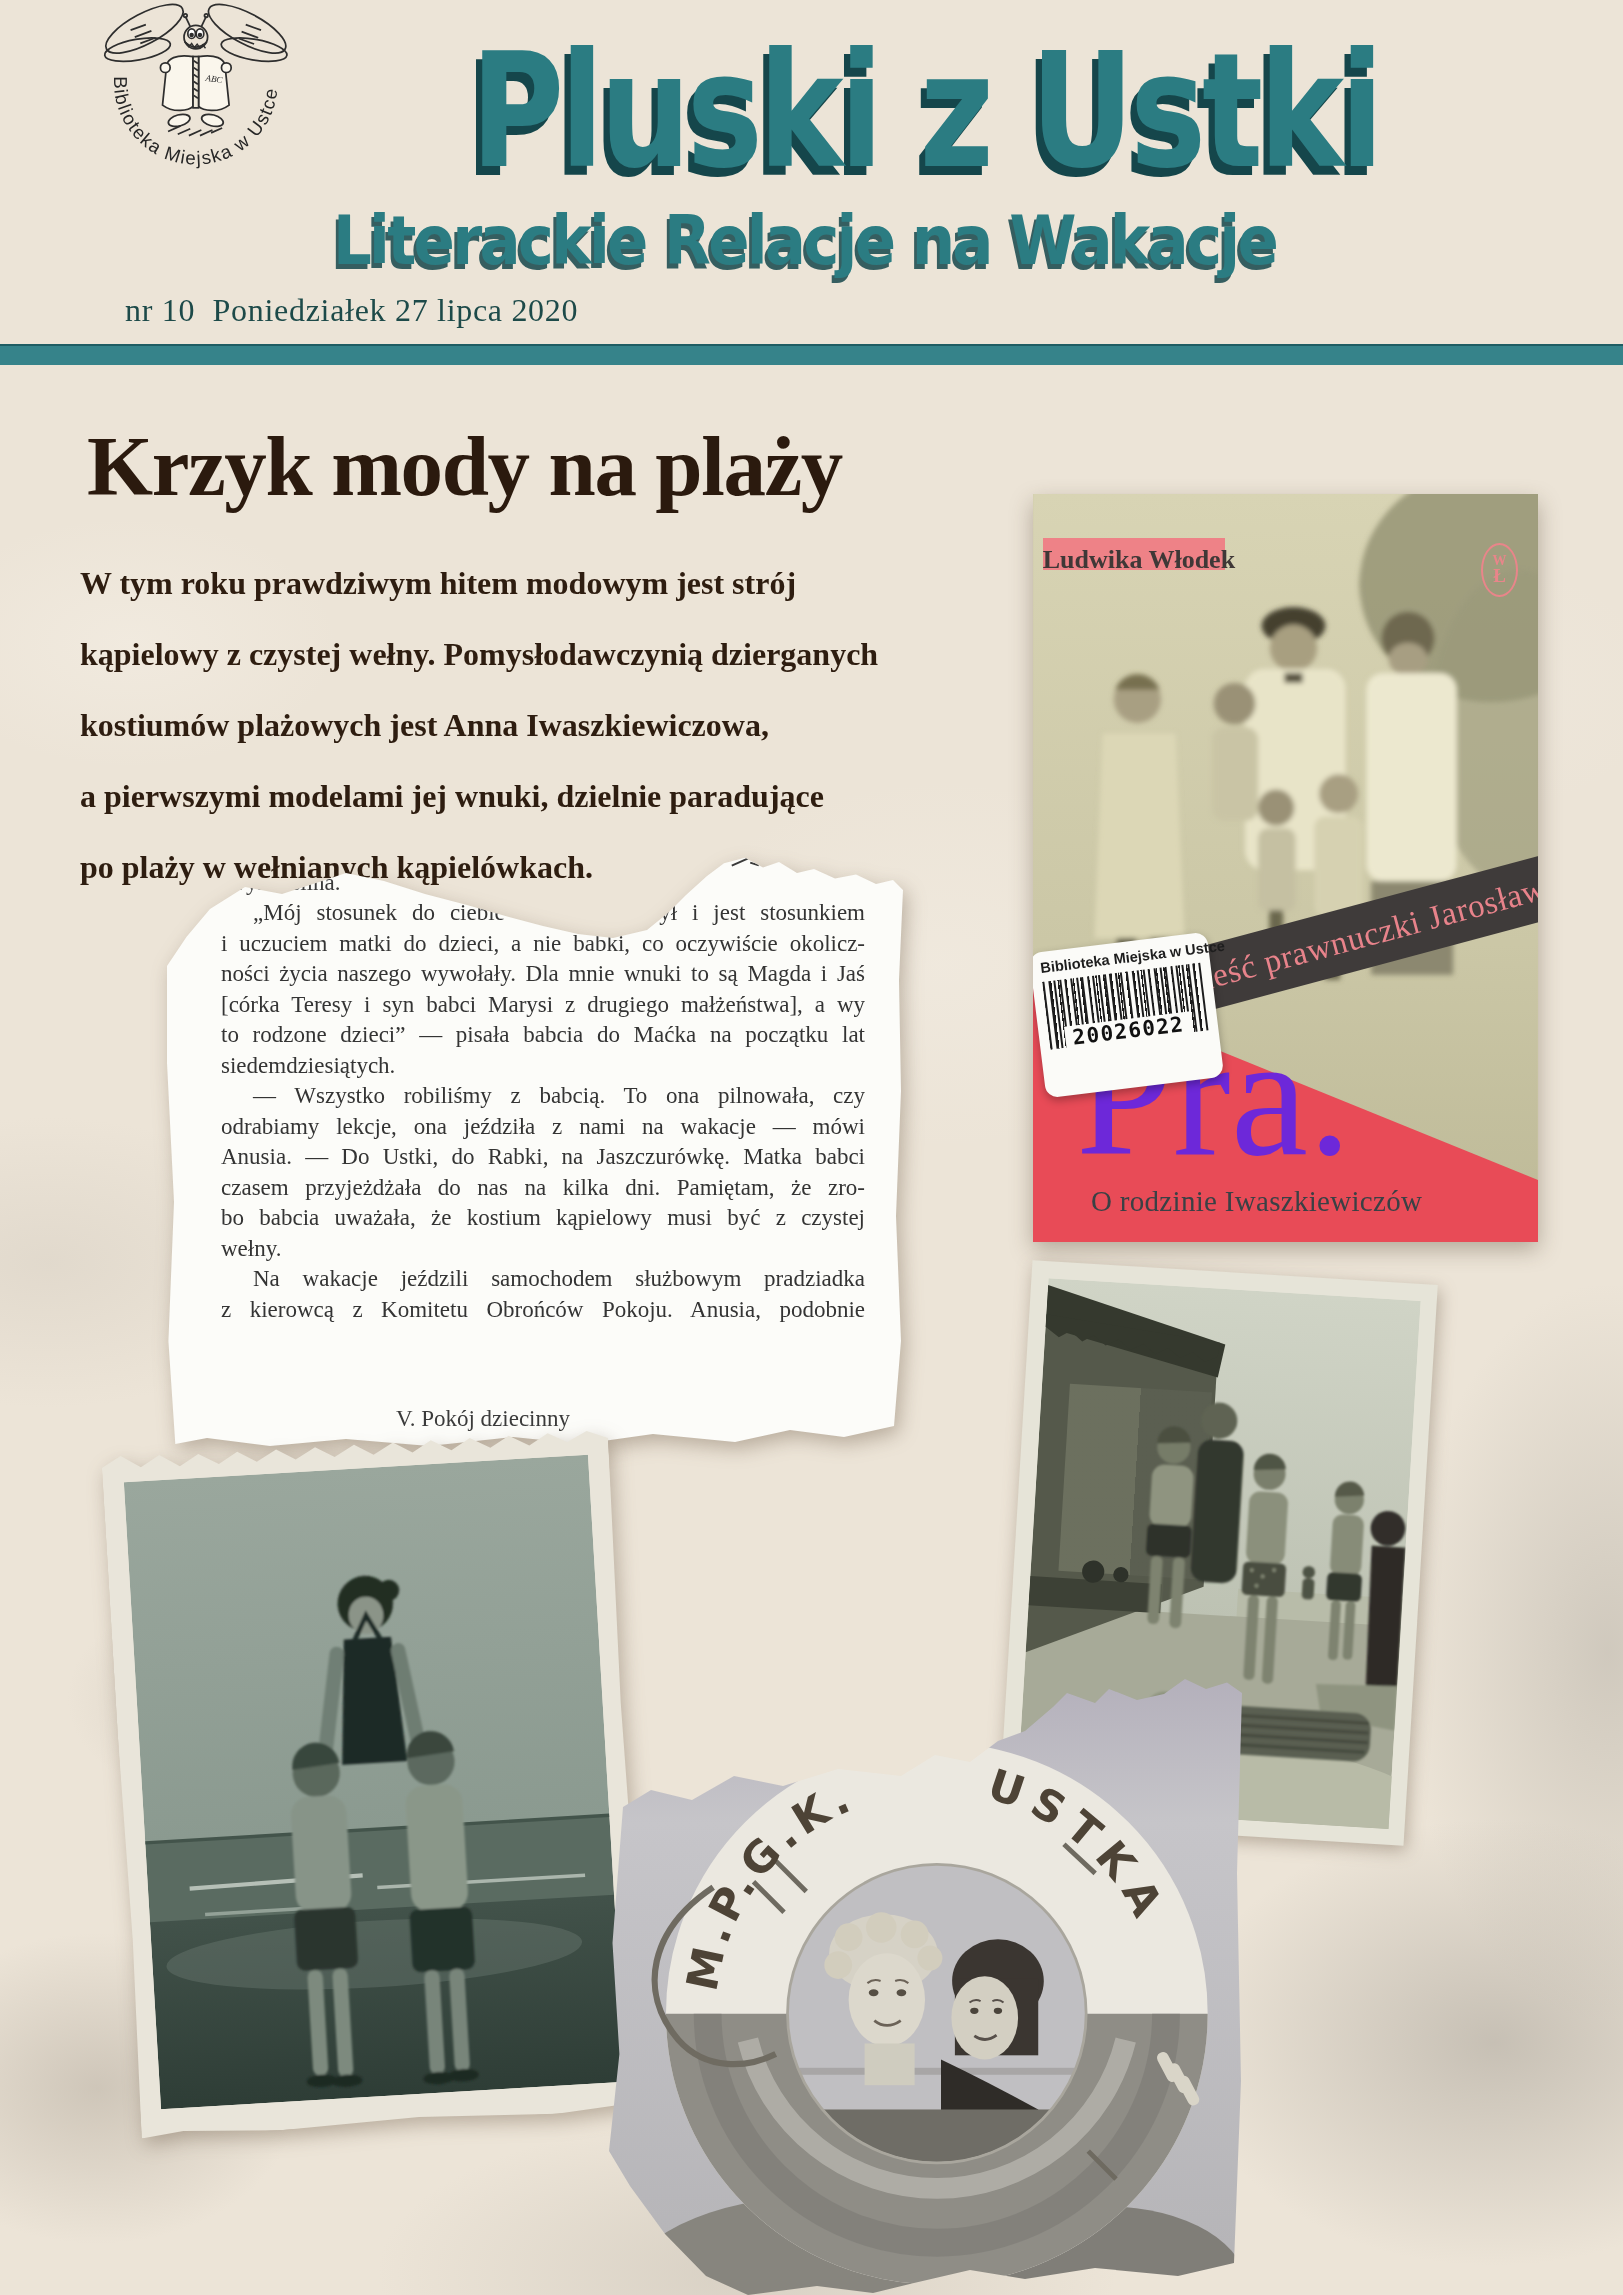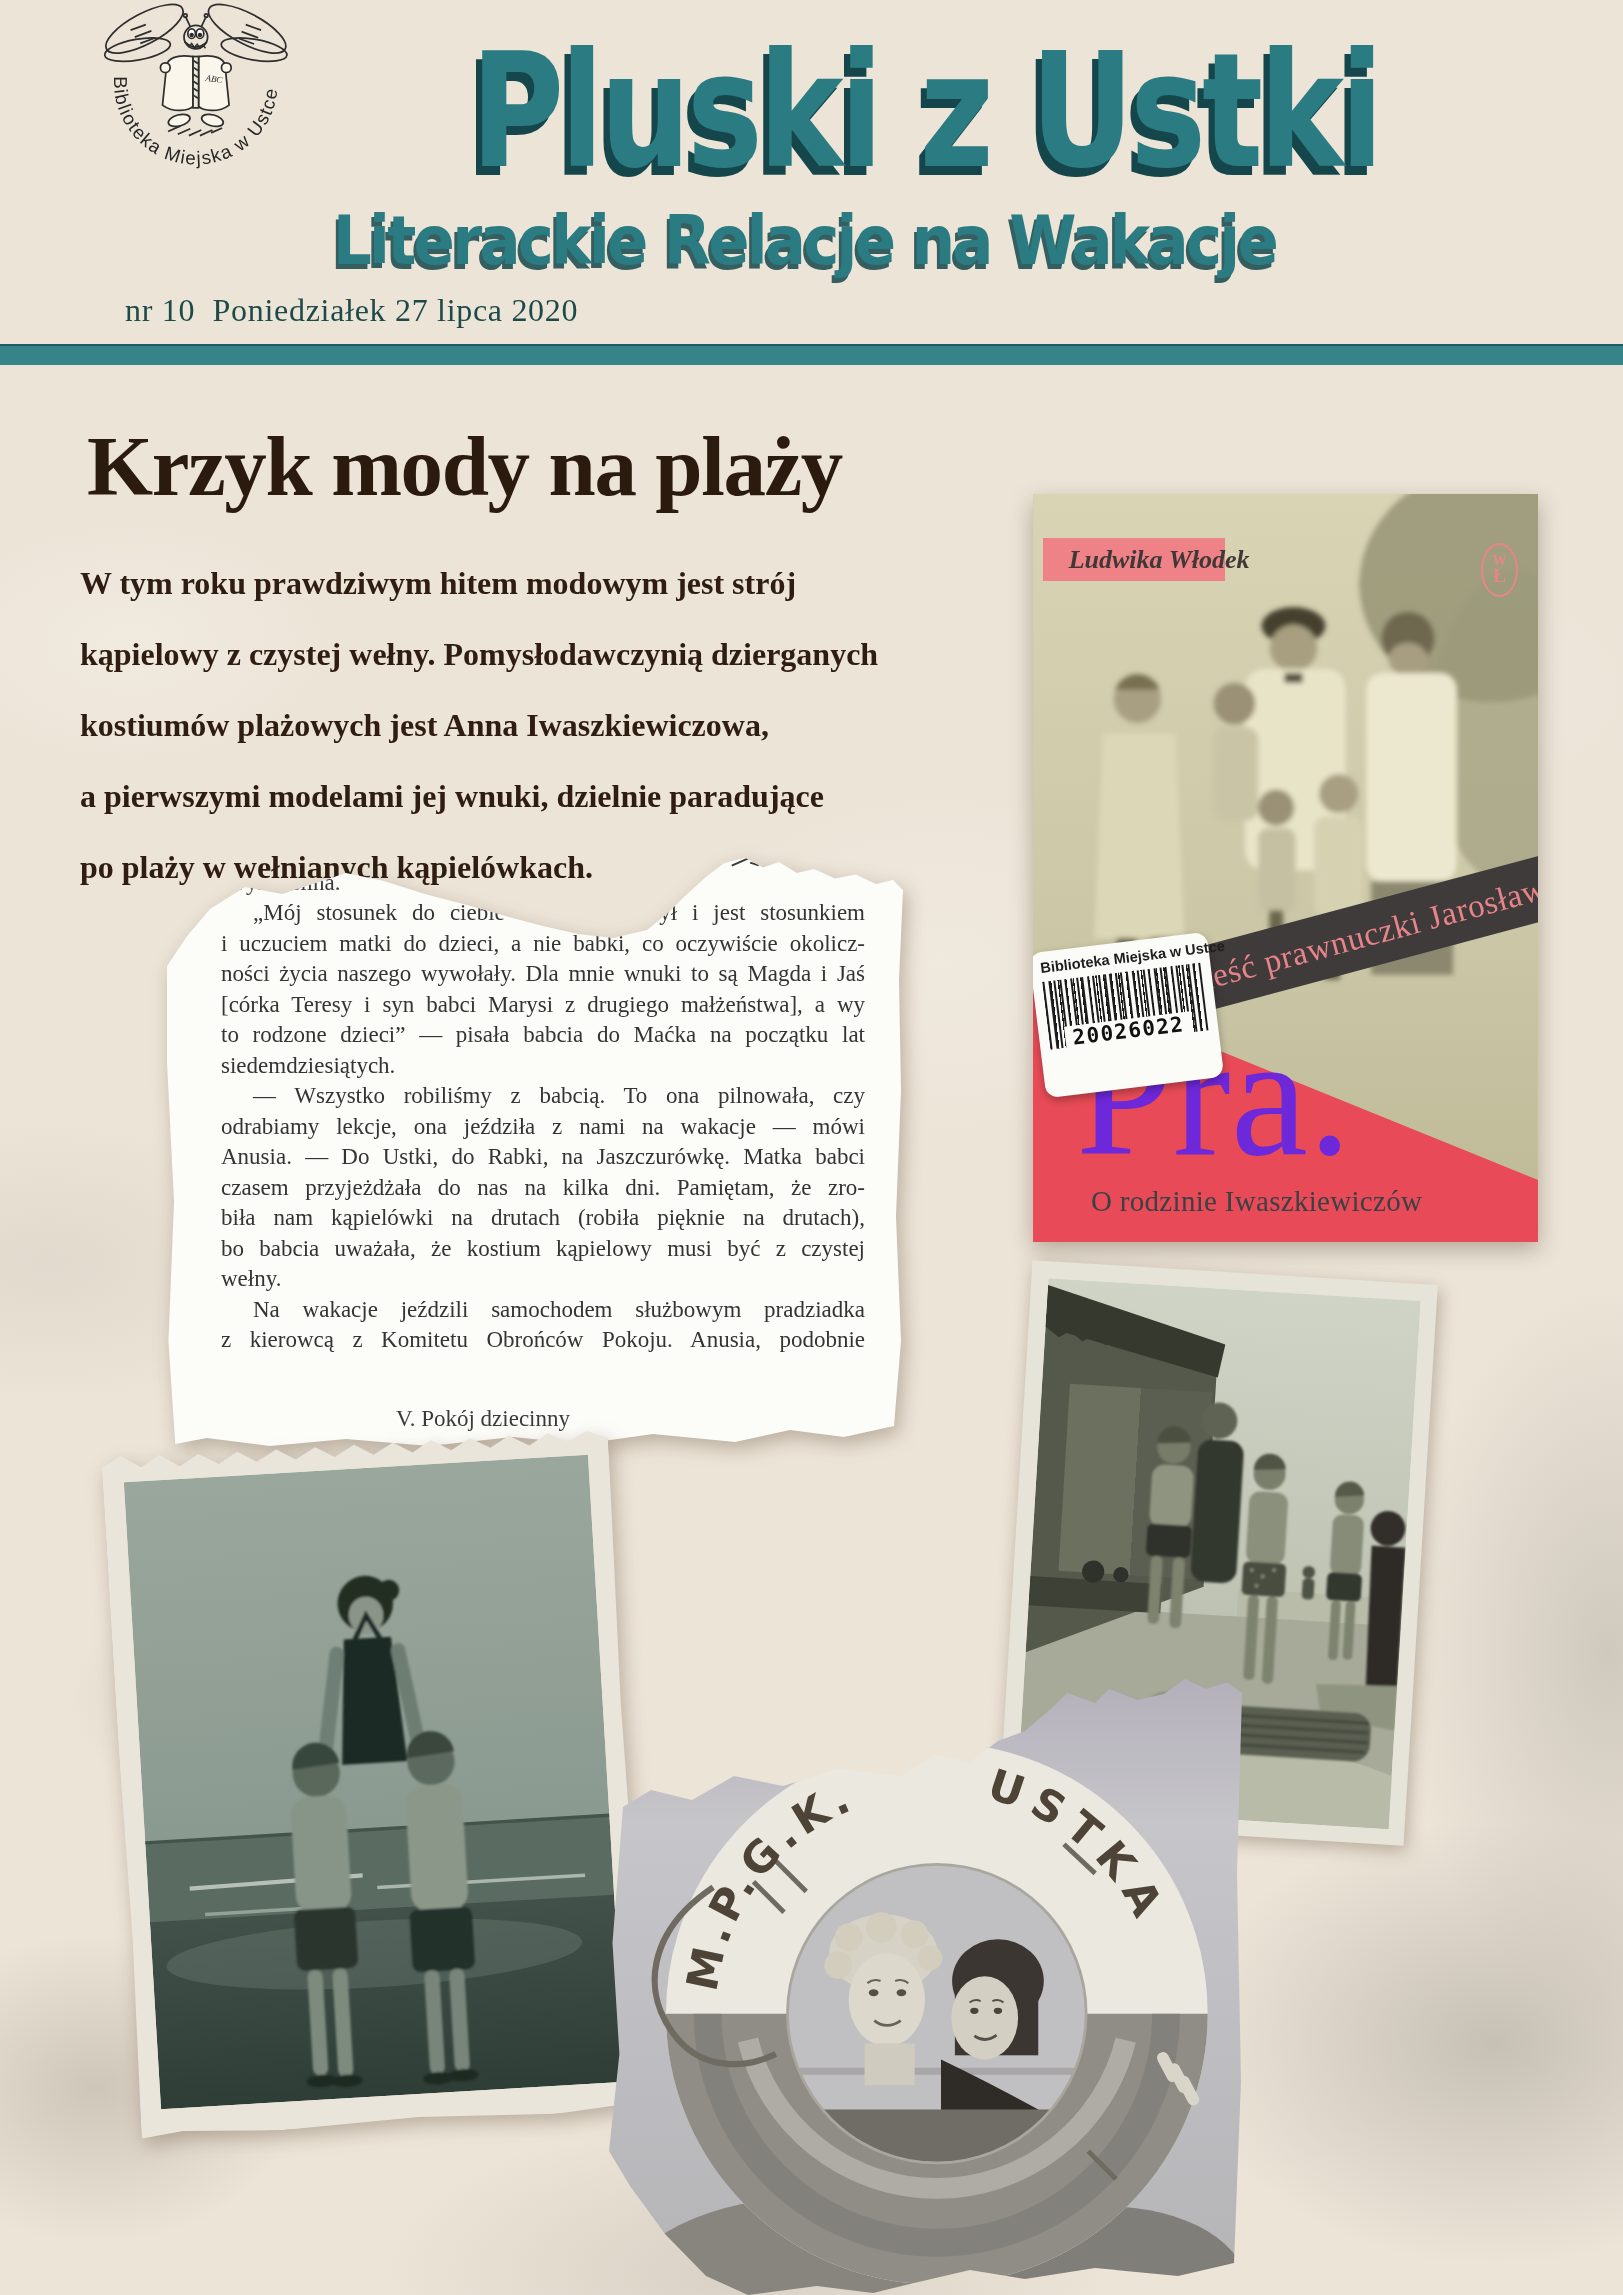--- a/index.html
+++ b/index.html
@@ -51,22 +51,22 @@
   .x-text div.jl{white-space:normal;text-align:justify;text-align-last:justify;}
   .x-text div.ind{padding-left:32px;}
   .x-caption{position:absolute;left:229px;top:551px;width:292px;text-align:left;font-size:23px;color:#3b3b3b;}
   .ink-remnant{position:absolute;left:564px;top:5.6px;width:18px;border-top:2.8px solid #3a3a3a;transform:rotate(-24deg);}
   .ink-remnant2{position:absolute;left:583px;top:8.3px;width:9px;border-top:2.1px solid #3a3a3a;transform:rotate(18deg);}
 
   
   .cover{left:1033px;top:494px;width:505px;height:748px;background:#cdc9a8;overflow:hidden;z-index:3;
     box-shadow:0 8.3px 21px rgba(70,55,35,.35);}
   .cover-photo{position:absolute;inset:0;}
-  .author-label{position:absolute;left:9.7px;top:44px;width:182px;height:43px;background:#ee8287;
-    color:#3f3837;font-weight:bold;font-size:26px;line-height:43px;padding-left:26px;box-sizing:border-box;white-space:nowrap;font-style:italic;}
+  .author-label{position:absolute;left:9.7px;top:44px;width:182px;height:32px;background:#ee8287;
+    color:#3f3837;font-weight:bold;font-size:26px;line-height:43px;padding-left:0;box-sizing:border-box;white-space:nowrap;}
   .pub-logo{position:absolute;left:448px;top:49px;width:33px;height:50px;border:2.8px solid #e9858a;
     border-radius:50%;color:#e9858a;display:flex;flex-direction:column;align-items:center;justify-content:center;
     font-family:"Liberation Serif",serif;font-weight:bold;}
   .pub-logo .t{font-size:14px;line-height:12.5px;}
   .pub-logo .b{font-size:19px;line-height:16.7px;}
   .banner{position:absolute;left:38px;top:416px;width:541px;height:64px;background:#3f3b3a;
     transform:rotate(-15deg);display:flex;align-items:center;justify-content:center;}
   .banner span{color:#e8838b;font-size:33px;letter-spacing:0.7px;white-space:nowrap;}
   .red-block{position:absolute;inset:0;background:#e84b57;
     clip-path:polygon(0px 481px,505px 686px,505px 748px,0px 748px);}
@@ -163,21 +163,20 @@
         <div class="jl ind">„Mój stosunek do ciebie i do Anusi był i jest stosunkiem</div>
         <div class="jl">i uczuciem matki do dzieci, a nie babki, co oczywiście okolicz-</div>
         <div class="jl">ności życia naszego wywołały. Dla mnie wnuki to są Magda i Jaś</div>
         <div class="jl">[córka Teresy i syn babci Marysi z drugiego małżeństwa], a wy</div>
         <div class="jl">to rodzone dzieci” — pisała babcia do Maćka na początku lat</div>
         <div>siedemdziesiątych.</div>
         <div class="jl ind">— Wszystko robiliśmy z babcią. To ona pilnowała, czy</div>
         <div class="jl">odrabiamy lekcje, ona jeździła z nami na wakacje — mówi</div>
         <div class="jl">Anusia. — Do Ustki, do Rabki, na Jaszczurówkę. Matka babci</div>
         <div class="jl">czasem przyjeżdżała do nas na kilka dni. Pamiętam, że zro-</div>
-        <div class="jl">biła nam kąpielówki na drutach (robiła pięknie na drutach),</div>
         <div class="jl">bo babcia uważała, że kostium kąpielowy musi być z czystej</div>
         <div>wełny.</div>
         <div class="jl ind">Na wakacje jeździli samochodem służbowym pradziadka</div>
         <div class="jl">z kierowcą z Komitetu Obrońców Pokoju. Anusia, podobnie</div>
       </div>
       <div class="x-caption">V. Pokój dziecinny</div>
     </div>
   </div>
 
   <div class="abs cover">

